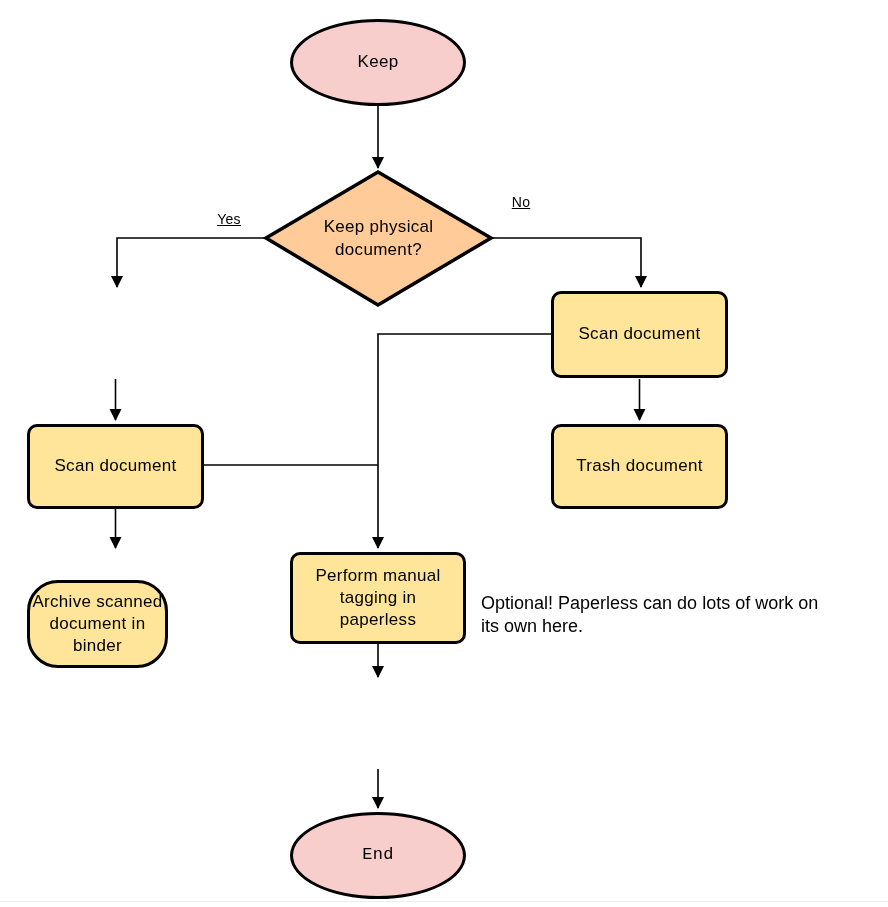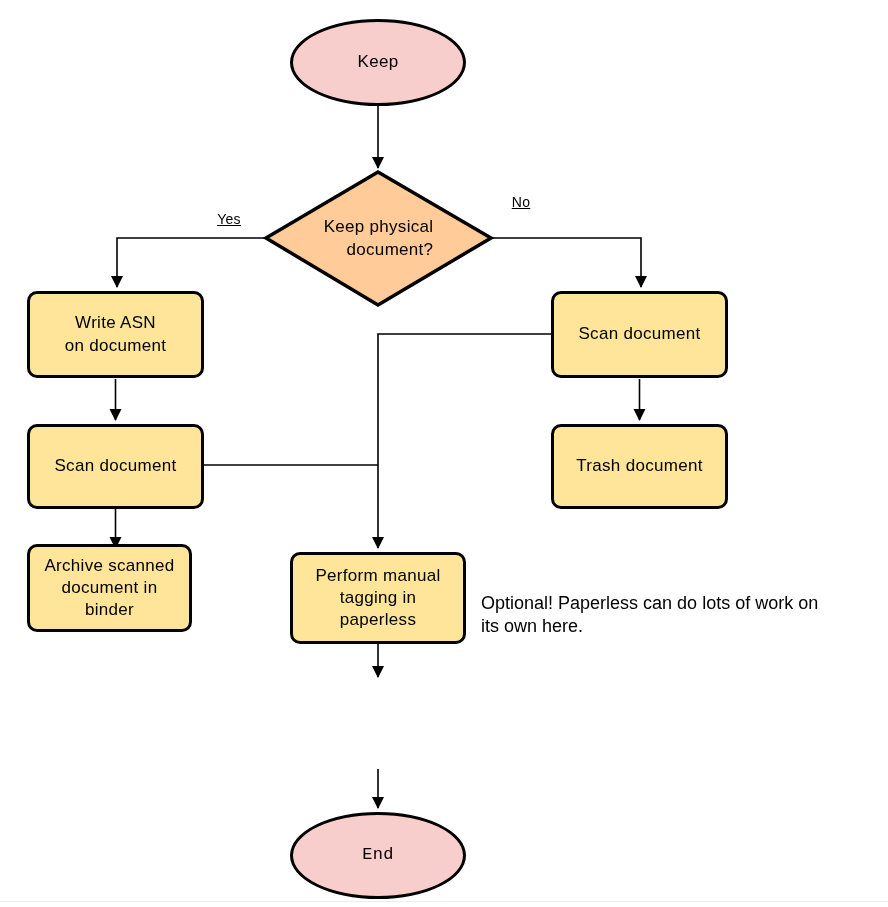--- a/index.html
+++ b/index.html
@@ -42,21 +42,21 @@
   .terminator {
     background: var(--terminator-fill, #f8cecc);
     border: 3px solid var(--stroke, #000);
     border-radius: 50%;
   }
   .decision-label {
     position: absolute;
     display: flex;
     align-items: center;
     justify-content: center;
-    text-align: right;
+    text-align: center;
     white-space: pre-line;
     font-size: 17px;
     letter-spacing: 0.3px;
     line-height: 1.3;
   }
   .edge-label {
     position: absolute;
     transform: translate(-50%, -50%);
     font-size: 14px;
     letter-spacing: 0.3px;
@@ -99,26 +99,24 @@
     <path class="edge-path" d="M378,769 L378,808" marker-end="url(#arrow)"></path>
 
     <polygon points="378,172 491,238 378,305 266,238" style="fill:var(--decision-fill,#ffcc99); stroke:var(--stroke,#000); stroke-width:3.5;"></polygon>
   </svg>
 
   <div class="node terminator" style="left:290px; top:19px; width:176px; height:87px;">Keep</div>
 
   <div class="decision-label" style="left:266px; top:172px; width:225px; height:133px;">Keep physical
 document?</div>
 
-  <div class="node process" style="left:27px; top:291px; width:177px; height:87px;">Write ASN
-on document</div>
 
   <div class="node process" style="left:27px; top:424px; width:177px; height:85px;">Scan document</div>
 
-  <div class="node process" style="left:27px; top:544px; width:165px; height:88px;">Archive scanned
+  <div class="node process" style="left:27px; top:580px; width:141px; height:88px;border-radius:31px;">Archive scanned
 document in
 binder</div>
 
   <div class="node process" style="left:551px; top:291px; width:177px; height:87px;">Scan document</div>
 
   <div class="node process" style="left:551px; top:424px; width:177px; height:85px;">Trash document</div>
 
   <div class="node process" style="left:290px; top:552px; width:176px; height:92px;">Perform manual
 tagging in
 paperless</div>

